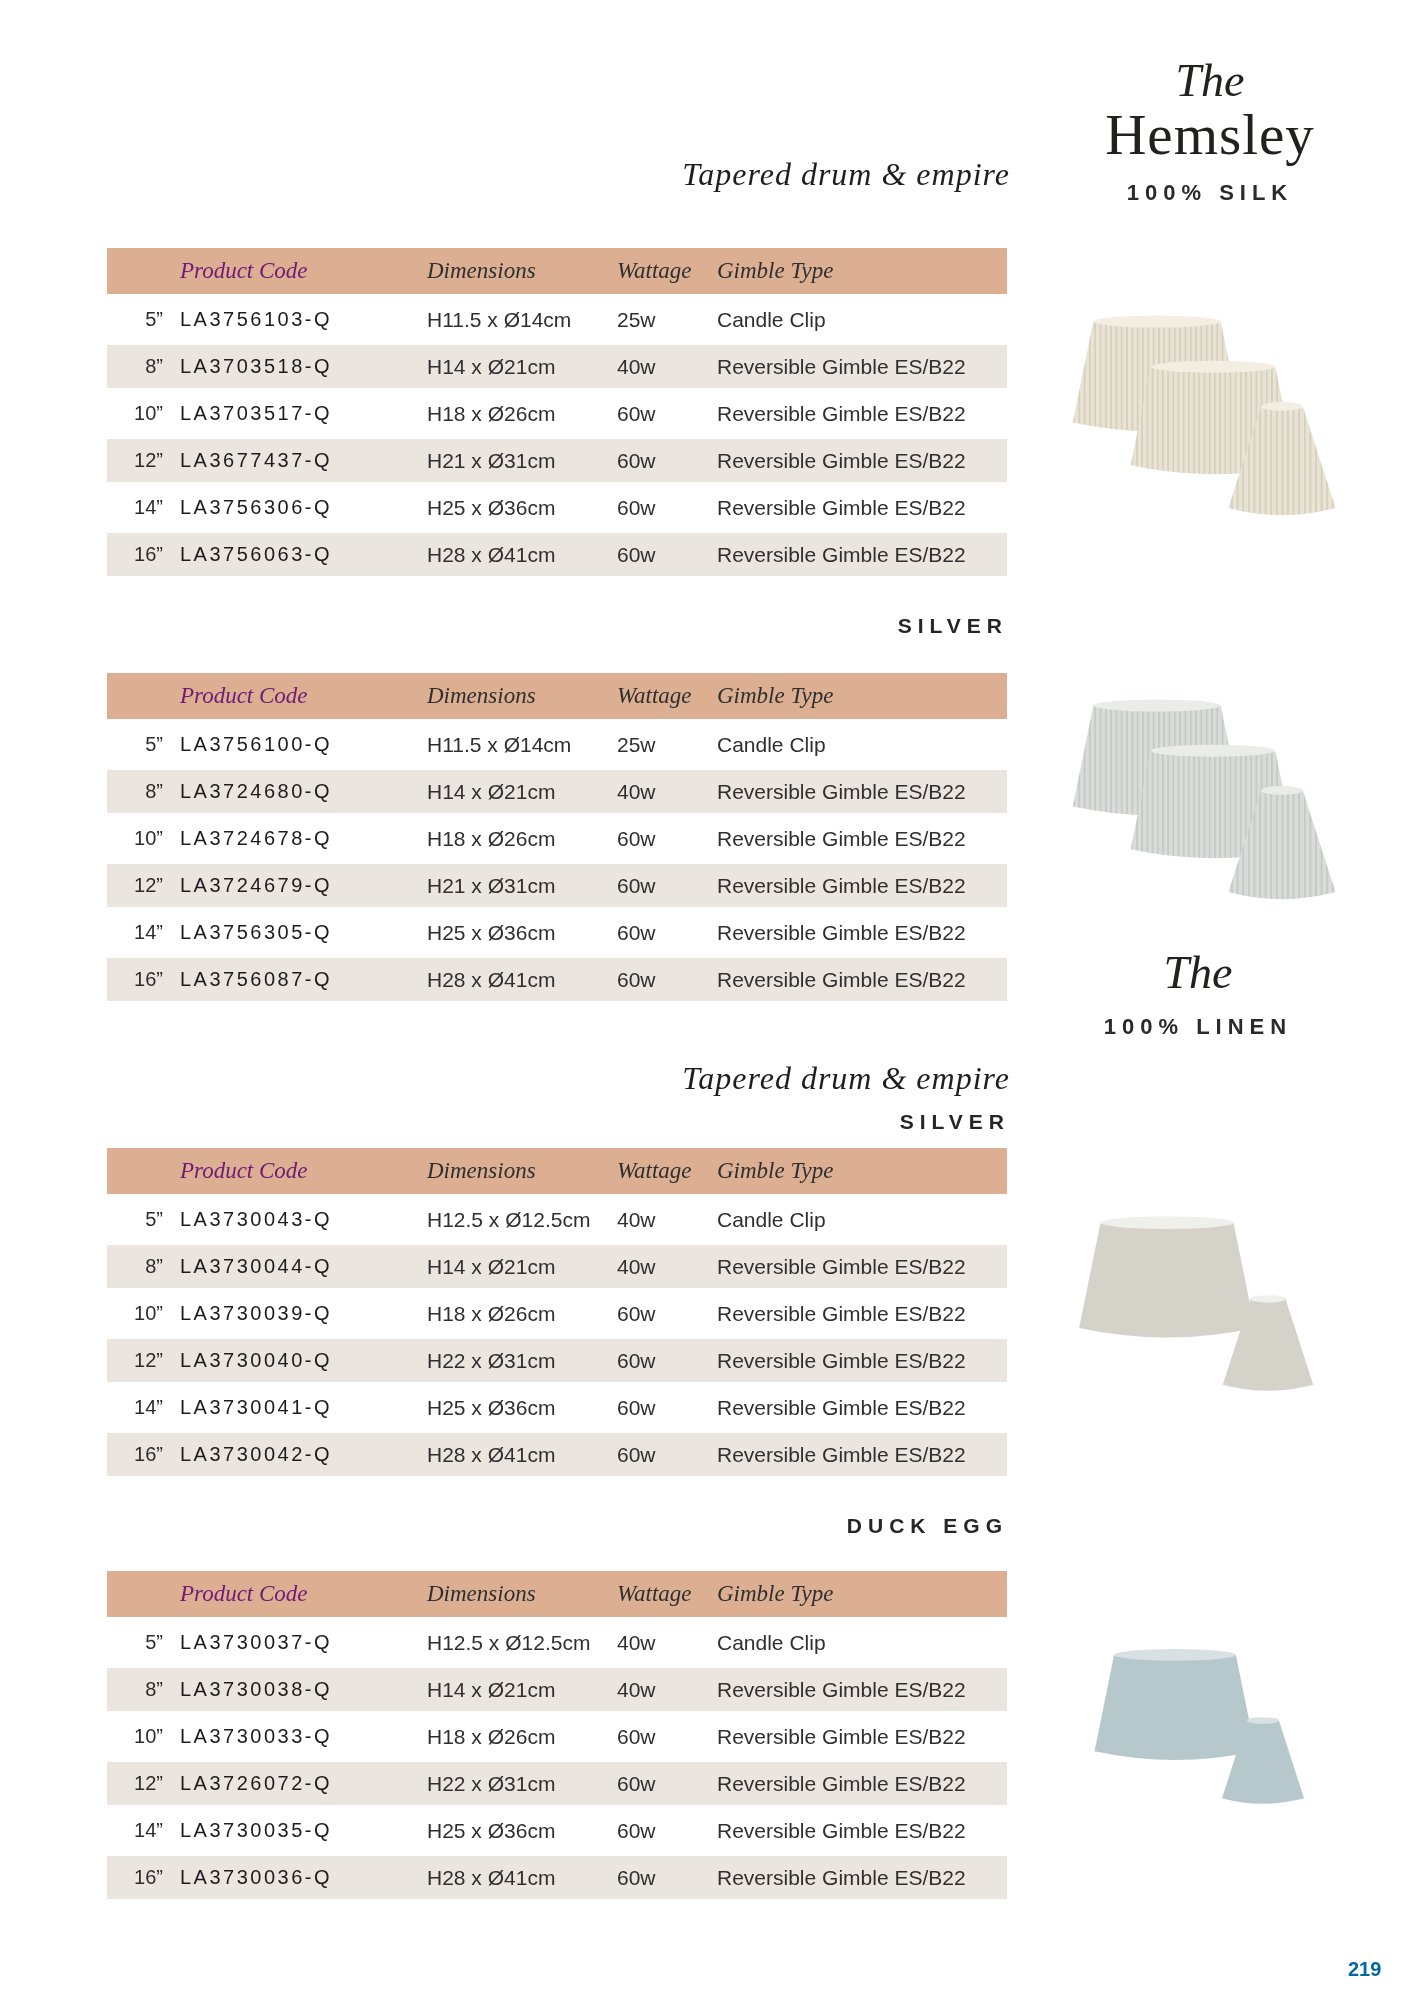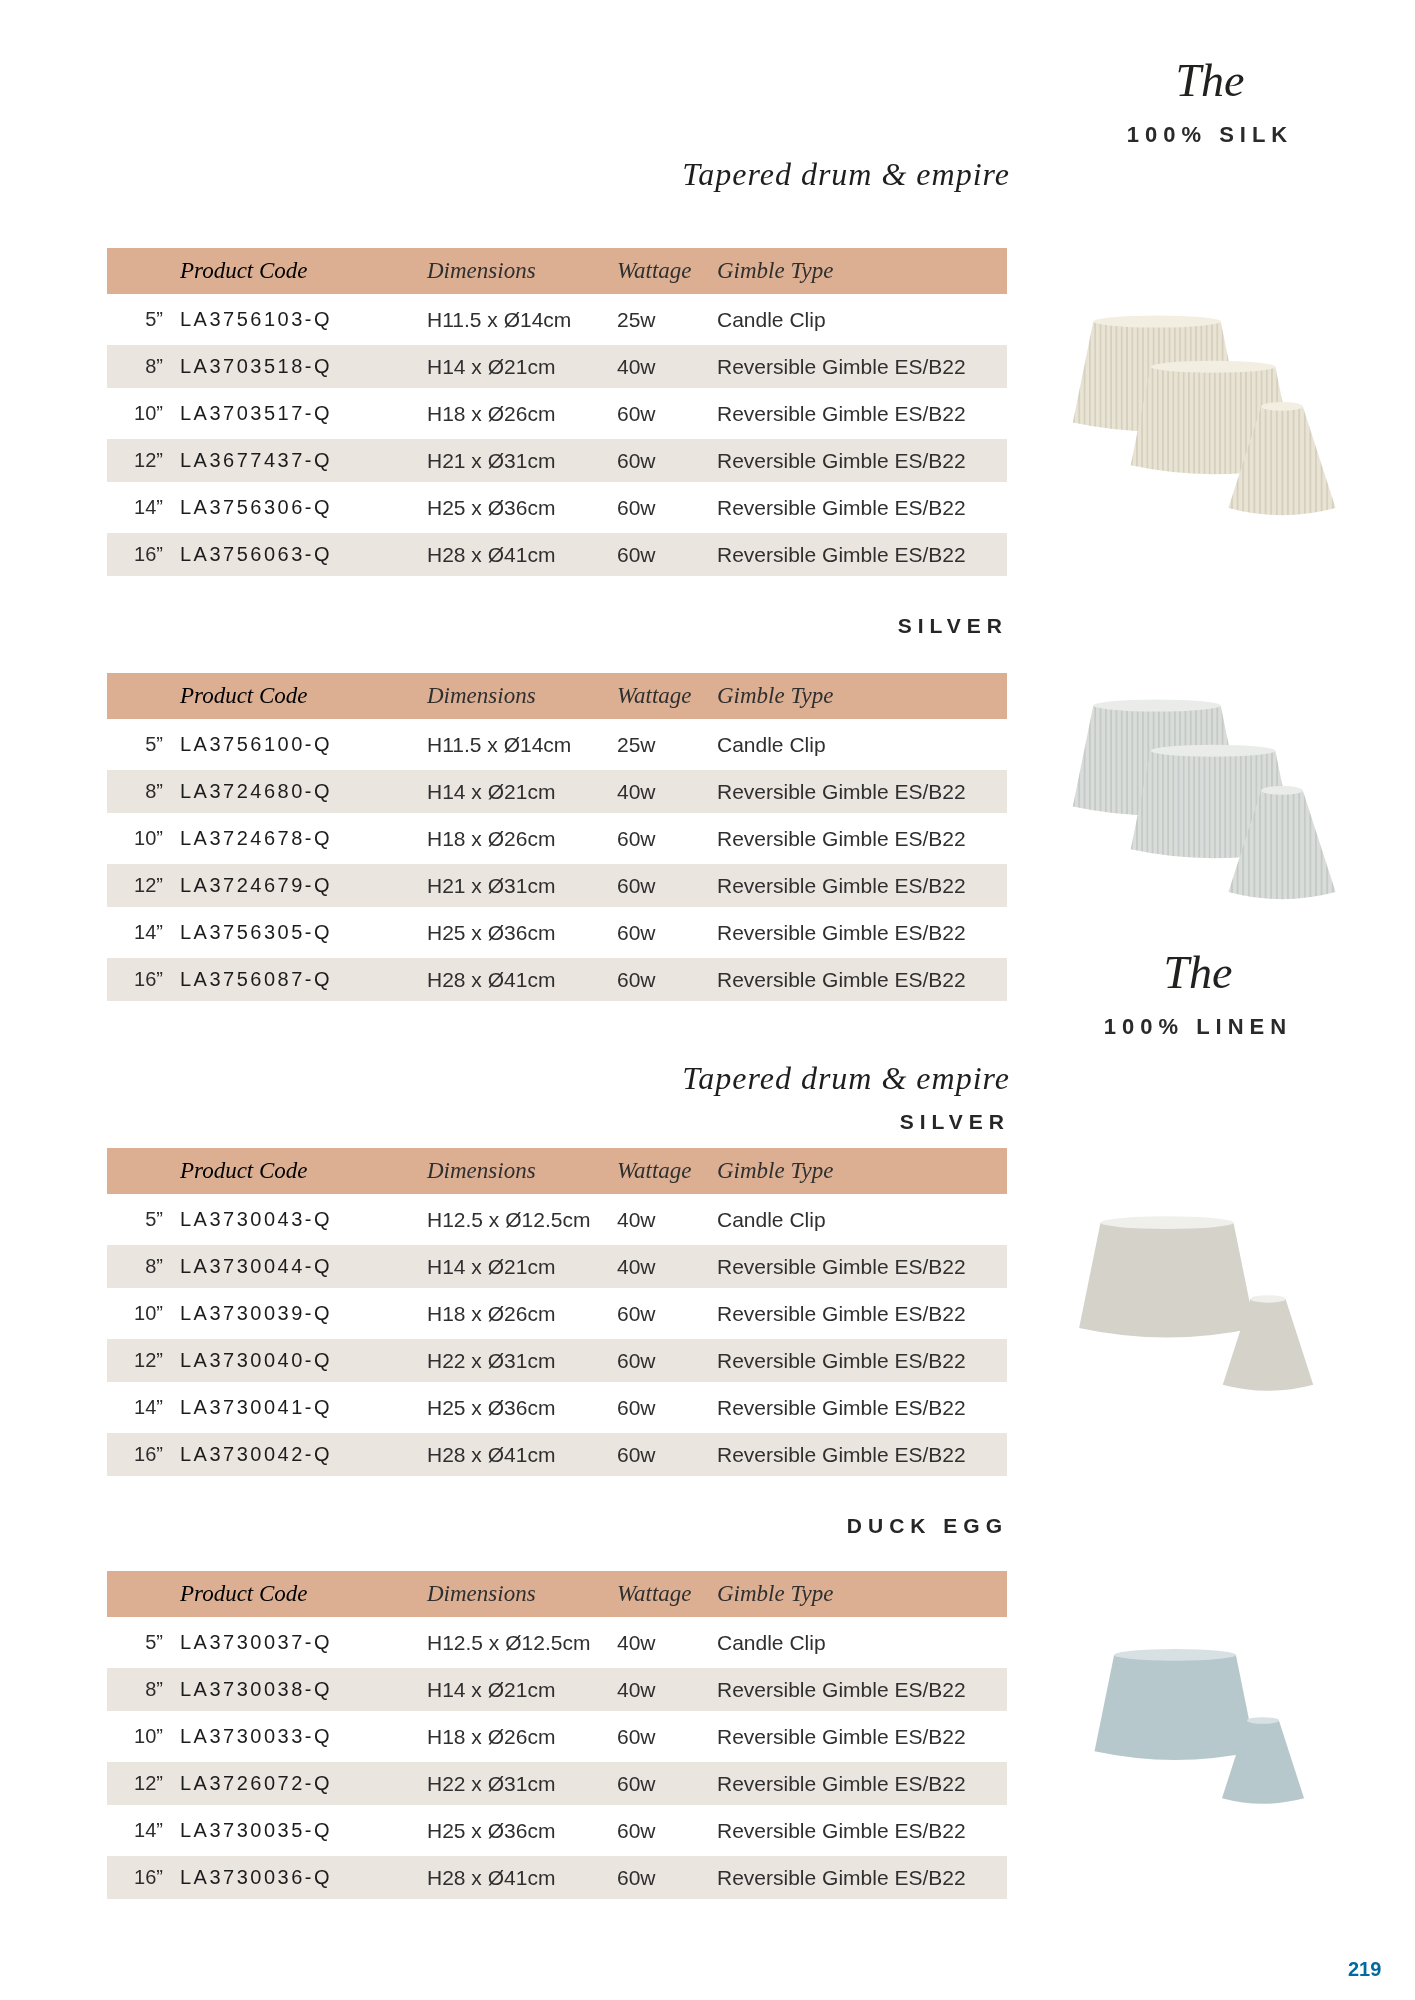--- a/index.html
+++ b/index.html
@@ -54,21 +54,21 @@
     height:46px;background:#dcaf92;
     font-family:"Liberation Serif",serif;font-style:italic;
     font-size:23px;color:#503427;
   }
   .t-row{height:43px;font-size:21px;}
   .t-row:nth-child(odd){background:#ffffff;}
   .t-row:nth-child(even){background:#ebe5e0;}
   .c-size{text-align:right;padding-right:6px;font-size:20px;color:#2d2d2d;}
   .c-code{padding-left:11px;font-weight:normal;letter-spacing:2.5px;color:#1c1c1c;font-size:20px;}
   .c-dim,.c-watt,.c-gimble{color:#2f2f2f;}
-  .t-head .c-code{font-weight:normal;letter-spacing:0;color:#000000;font-size:23px;}
+  .t-head .c-code{font-weight:normal;letter-spacing:0;color:#701a75;font-size:23px;}
   
   .shade-group{position:absolute;}
   .shade{position:absolute;}
   .img-hemsley-cream{left:1058px;top:288px;width:300px;height:250px;}
   .img-hemsley-silver{left:1058px;top:672px;width:300px;height:250px;}
   .hs1{left:8px;top:6px;width:182px;height:162px;}
   .hs2{left:66px;top:52px;width:178px;height:158px;}
   .hs3{left:160px;top:102px;width:128px;height:136px;}
   .img-bacall-linen{left:1072px;top:1188px;width:260px;height:220px;}
   .bs1{left:0px;top:8px;width:190px;height:165px;}
@@ -94,20 +94,21 @@
 </svg>
 
 <div class="page">
 
   <div class="sect-title" style="top:128px;">
     <div class="title">Tapered drum &amp; empire</div>
   </div>
 
   <div class="prod-head" style="left:1075px;top:56px;">
     <div class="the">The</div>
+    <div class="pname">Hemsley</div>
     <div class="material">100% SILK</div>
   </div>
 
   <div class="ptable" style="top:248px;">
     <div class="t-head">
       <div class="c-size"></div>
       <div class="c-code">Product Code</div>
       <div class="c-dim">Dimensions</div>
       <div class="c-watt">Wattage</div>
       <div class="c-gimble">Gimble Type</div>

